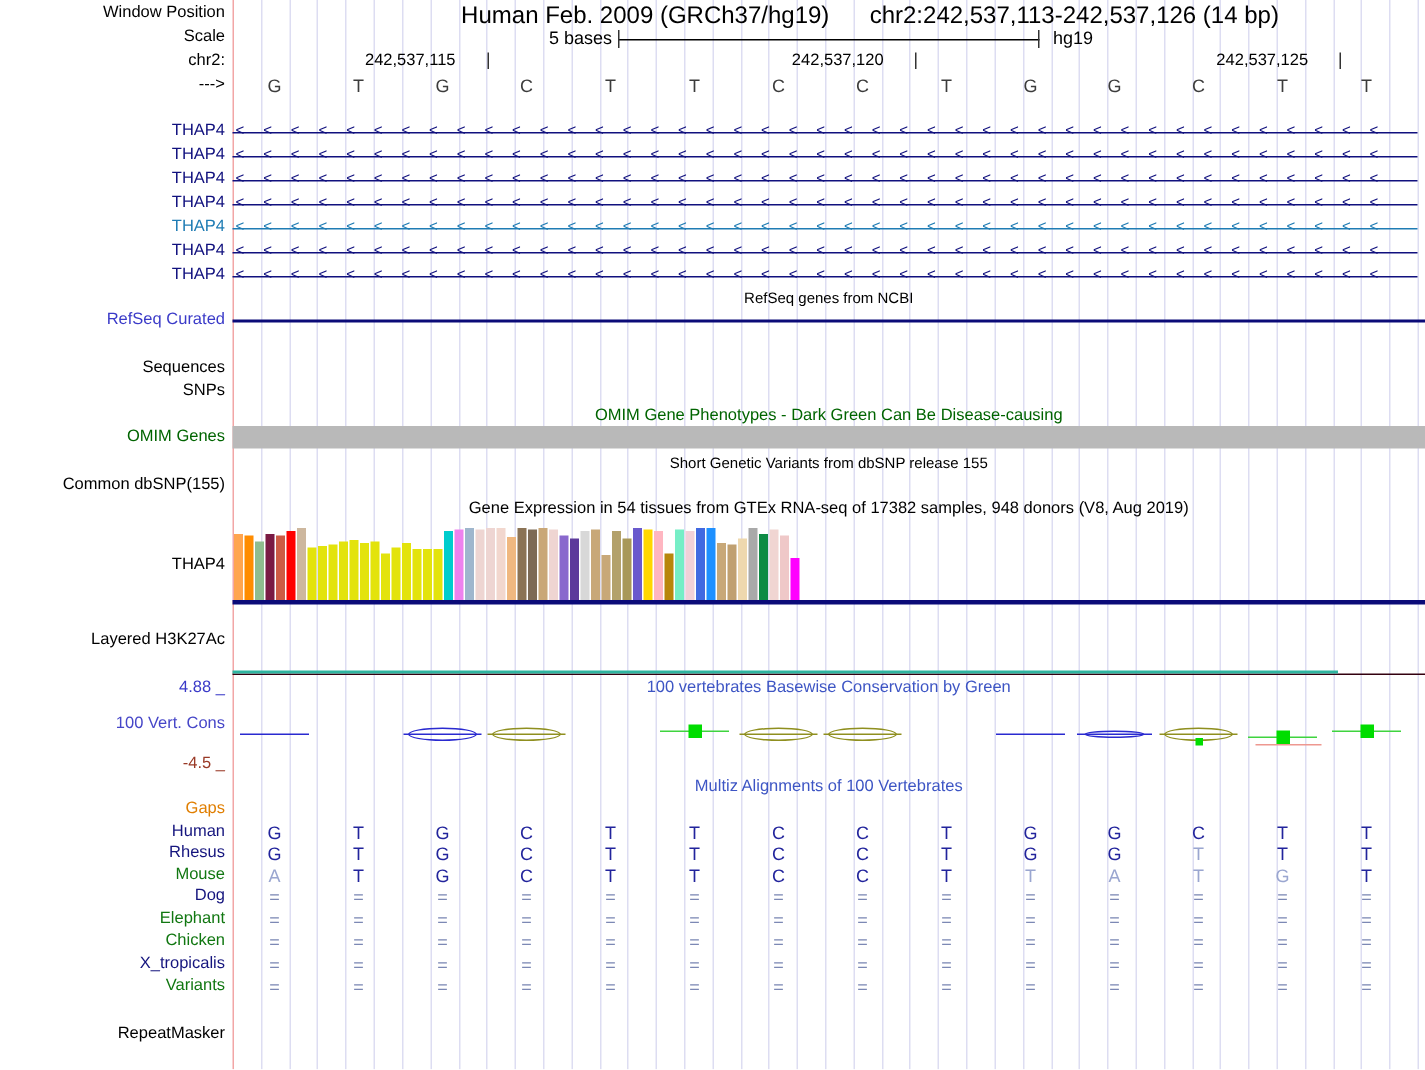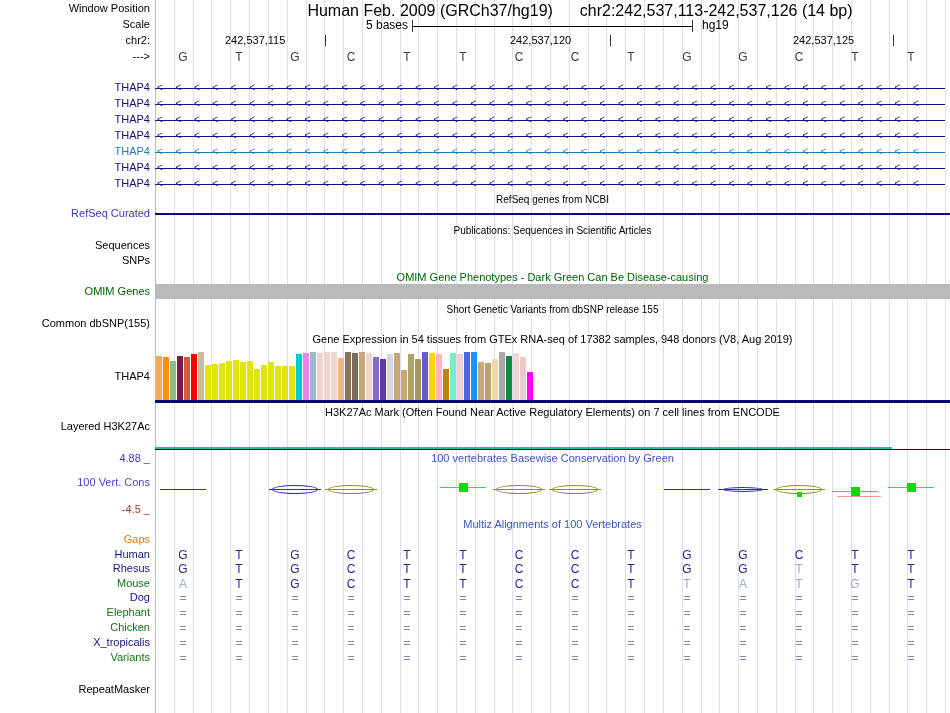--- a/index.html
+++ b/index.html
@@ -11,21 +11,21 @@
   .lbl{position:absolute;left:0;width:150px;text-align:right;white-space:nowrap;font-size:11px;line-height:13px;}
   .title{position:absolute;left:155px;width:795px;text-align:center;white-space:nowrap;font-size:11px;line-height:13px;}
   .title.small{font-size:10px;}
   .gridline{position:absolute;top:0;height:713px;width:1px;background:#DDDDF2;}
   .pinkline{position:absolute;top:0;height:713px;width:1px;background:#F2A6A6;}
   .hline{position:absolute;}
   .basechar{position:absolute;width:24px;margin-left:-12px;text-align:center;font-size:12px;line-height:14px;color:#3C3C3C;}
   .mzcell{position:absolute;width:24px;margin-left:-12px;text-align:center;font-size:12px;line-height:14px;}
   .arrowrow{position:absolute;left:157px;width:788px;overflow:hidden;font-size:10px;letter-spacing:12.6px;white-space:nowrap;line-height:12px;}
   .tick{position:absolute;width:1px;background:#333;}
-  .coordnum{position:absolute;text-align:left;white-space:nowrap;font-size:11px;}
+  .coordnum{position:absolute;text-align:center;white-space:nowrap;font-size:11px;}
   .bar{position:absolute;width:6px;}
   .sq{position:absolute;}
 </style>
 </head>
 <body>
 
 <div id="browser">
 
   <div id="grid" class="abs">
       <div class="pinkline" style="left: 155px;"></div>
@@ -148,21 +148,20 @@
       <div>
         <div class="hline" style="left: 155px; top: 184px; width: 790px; height: 1px; background: rgb(16, 16, 126);"></div>
         <div class="arrowrow" style="top: 178px; color: rgb(16, 16, 126);">&lt;&lt;&lt;&lt;&lt;&lt;&lt;&lt;&lt;&lt;&lt;&lt;&lt;&lt;&lt;&lt;&lt;&lt;&lt;&lt;&lt;&lt;&lt;&lt;&lt;&lt;&lt;&lt;&lt;&lt;&lt;&lt;&lt;&lt;&lt;&lt;&lt;&lt;&lt;&lt;&lt;&lt;</div>
       </div>
     </div>
 
   <div class="title small" style="top:193px;">RefSeq genes from NCBI</div>
   <div class="lbl" style="top:207px;color:#3A3AC8;">RefSeq Curated</div>
   <div class="hline" style="left:155px;top:213px;width:795px;height:2px;background:#0B0B78;"></div>
 
-  <div class="title small" style="top:224px;">Publications: Sequences in Scientific Articles</div>
   <div class="lbl" style="top:239px;">Sequences</div>
   <div class="lbl" style="top:254px;">SNPs</div>
 
   <div class="title" style="top:271px;color:#006400;">OMIM Gene Phenotypes - Dark Green Can Be Disease-causing</div>
   <div class="lbl" style="top:285px;color:#006400;">OMIM Genes</div>
   <div class="hline" style="left:155px;top:284px;width:795px;height:15px;background:#B9B9B9;"></div>
 
   <div class="title small" style="top:303px;">Short Genetic Variants from dbSNP release 155</div>
   <div class="lbl" style="top:317px;">Common dbSNP(155)</div>
 
@@ -219,21 +218,20 @@
       <div class="bar" style="left: 485px; top: 363px; height: 37px; background: rgb(192, 160, 112);"></div>
       <div class="bar" style="left: 492px; top: 359px; height: 41px; background: rgb(238, 216, 174);"></div>
       <div class="bar" style="left: 499px; top: 352px; height: 48px; background: rgb(169, 169, 169);"></div>
       <div class="bar" style="left: 506px; top: 356px; height: 44px; background: rgb(14, 139, 69);"></div>
       <div class="bar" style="left: 513px; top: 353px; height: 47px; background: rgb(240, 213, 210);"></div>
       <div class="bar" style="left: 520px; top: 357px; height: 43px; background: rgb(239, 200, 200);"></div>
       <div class="bar" style="left: 527px; top: 372px; height: 28px; background: rgb(255, 0, 255);"></div>
     </div>
   <div class="hline" style="left:155px;top:400px;width:795px;height:3px;background:#0B0B78;"></div>
 
-  <div class="title" style="top:406px;">H3K27Ac Mark (Often Found Near Active Regulatory Elements) on 7 cell lines from ENCODE</div>
   <div class="lbl" style="top:420px;">Layered H3K27Ac</div>
   <div class="hline" style="left:155px;top:449px;width:795px;height:1px;background:#33000F;"></div>
   <div class="hline" style="left:155px;top:447px;width:737px;height:2px;background:#2FB5A0;"></div>
 
   <div class="lbl" style="top:452px;color:#3A3AC8;">4.88 _</div>
   <div class="title" style="top:452px;color:#3D55C4;">100 vertebrates Basewise Conservation by Green</div>
   <div class="lbl" style="top:476px;color:#4646C8;">100 Vert. Cons</div>
   <div class="lbl" style="top:503px;color:#993926;">-4.5 _</div>
   <div id="cons-shapes" class="abs">
       <div class="hline" style="left: 160px; top: 489px; width: 46px; height: 1px; background: rgb(42, 42, 208);"></div>

